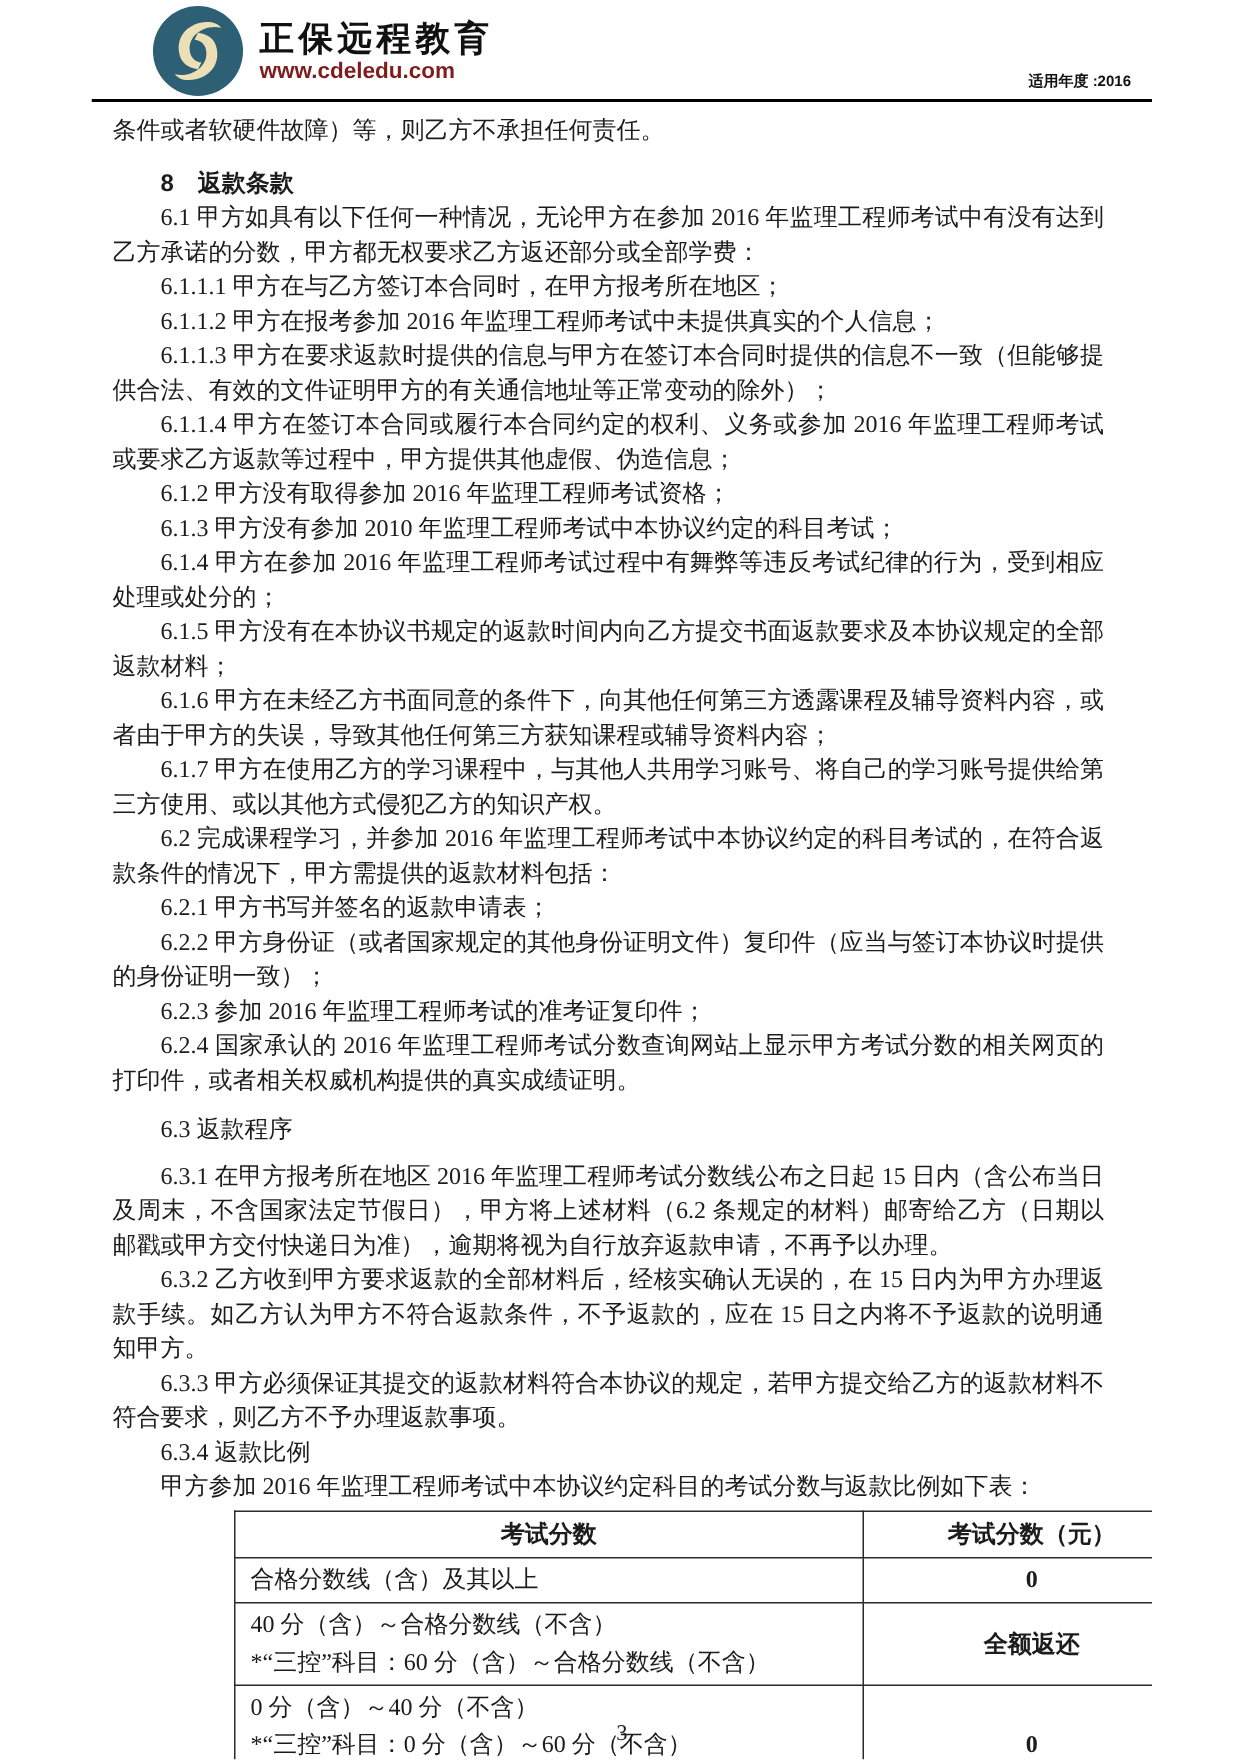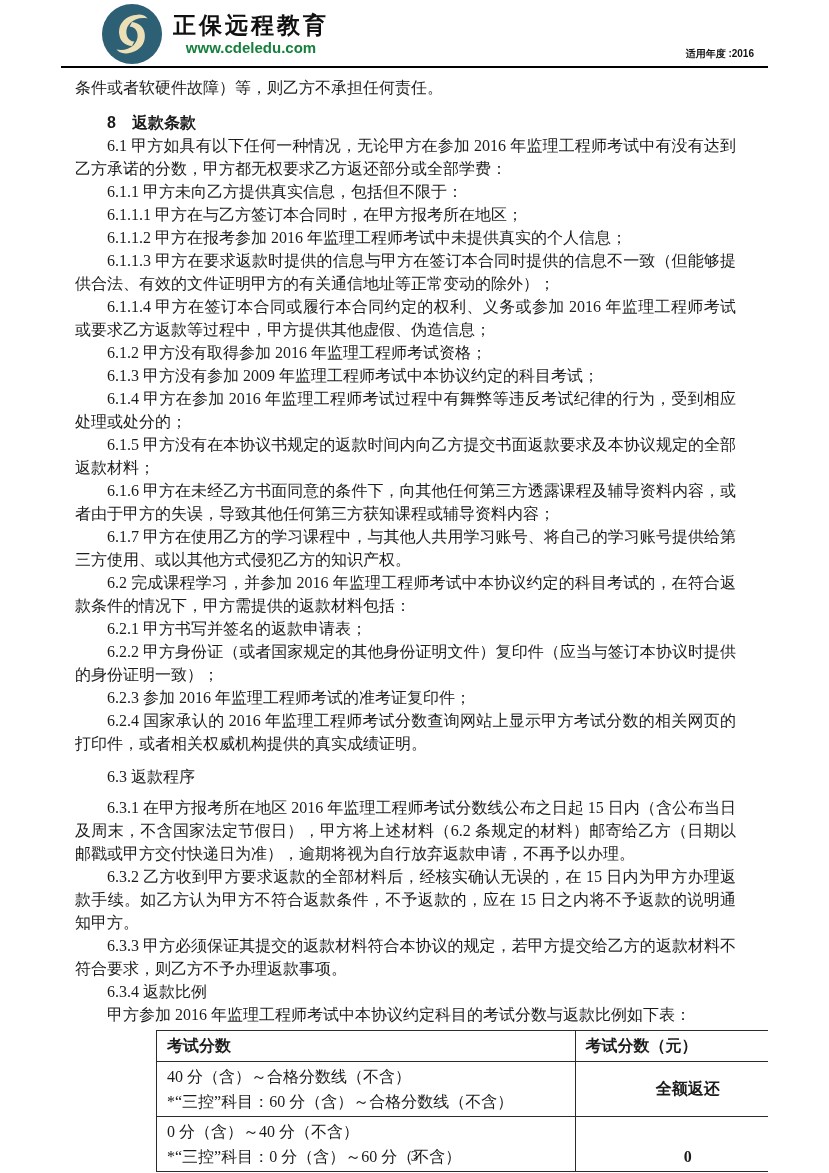--- a/index.html
+++ b/index.html
@@ -20,21 +20,21 @@
   }
   .hdr-left{position:absolute;left:40px;top:3px;display:flex;align-items:center;}
   .logo{width:62px;height:62px;display:block;}
   .brand{margin-left:10px;}
   .brand-name{
     font-family:"Liberation Sans","DejaVu Sans",sans-serif;
     font-weight:bold;font-size:23px;letter-spacing:3px;color:#111;line-height:26px;
   }
   .brand-url{
     font-family:"Liberation Sans","DejaVu Sans",sans-serif;
-    font-weight:bold;font-size:15px;color:#15803d;line-height:19px;text-align:center;
+    font-weight:bold;font-size:15px;color:#7f1d1d;line-height:19px;
   }
   .year{
     position:absolute;right:14px;bottom:5px;
     font-family:"Liberation Sans","DejaVu Sans",sans-serif;
     font-weight:bold;font-size:10px;color:#111;
   }
   
   .bodytext{padding:8px 32px 0 14px;}
   .para{
     margin:0;
@@ -57,21 +57,21 @@
     width:645px;
     table-layout:fixed;
   }
   .refund-table th,.refund-table td{
     border:1.5px solid #2b2b2b;
     font-size:16px;
     padding:2px 10px;
   }
   .refund-table th{
     font-family:"Liberation Sans","DejaVu Sans",sans-serif;
-    font-weight:bold;text-align:left;height:26px;
+    font-weight:bold;text-align:center;height:26px;
   }
   .col-score{width:65%;}
   .col-refund{width:35%;}
   .score-cell{line-height:25px;}
   .score-cell div{line-height:25px;}
   .refund-cell{
     text-align:center;font-weight:bold;vertical-align:middle;
     font-family:"Liberation Sans","DejaVu Sans",sans-serif;
   }
   .refund-cell.num{font-family:"Liberation Serif","DejaVu Serif",serif;}
@@ -107,27 +107,26 @@
     </div>
     <div class="year">适用年度 :2016</div>
   </header>
 
   <main class="bodytext">
     <p class="para noindent">条件或者软硬件故障）等，则乙方不承担任何责任。</p>
 
     <p class="para heading-main">8　返款条款</p>
 
     <p class="para">6.1 甲方如具有以下任何一种情况，无论甲方在参加 2016 年监理工程师考试中有没有达到乙方承诺的分数，甲方都无权要求乙方返还部分或全部学费：</p>
-    <p class="para">6.1.1 甲方未向乙方提供真实信息，包括但不限于：</p>
     <p class="para">6.1.1.1 甲方在与乙方签订本合同时，在甲方报考所在地区；</p>
     <p class="para">6.1.1.2 甲方在报考参加 2016 年监理工程师考试中未提供真实的个人信息；</p>
     <p class="para">6.1.1.3 甲方在要求返款时提供的信息与甲方在签订本合同时提供的信息不一致（但能够提供合法、有效的文件证明甲方的有关通信地址等正常变动的除外）；</p>
     <p class="para">6.1.1.4 甲方在签订本合同或履行本合同约定的权利、义务或参加 2016 年监理工程师考试或要求乙方返款等过程中，甲方提供其他虚假、伪造信息；</p>
     <p class="para">6.1.2 甲方没有取得参加 2016 年监理工程师考试资格；</p>
-    <p class="para">6.1.3 甲方没有参加 2009 年监理工程师考试中本协议约定的科目考试；</p>
+    <p class="para">6.1.3 甲方没有参加 2010 年监理工程师考试中本协议约定的科目考试；</p>
     <p class="para">6.1.4 甲方在参加 2016 年监理工程师考试过程中有舞弊等违反考试纪律的行为，受到相应处理或处分的；</p>
     <p class="para">6.1.5 甲方没有在本协议书规定的返款时间内向乙方提交书面返款要求及本协议规定的全部返款材料；</p>
     <p class="para">6.1.6 甲方在未经乙方书面同意的条件下，向其他任何第三方透露课程及辅导资料内容，或者由于甲方的失误，导致其他任何第三方获知课程或辅导资料内容；</p>
     <p class="para">6.1.7 甲方在使用乙方的学习课程中，与其他人共用学习账号、将自己的学习账号提供给第三方使用、或以其他方式侵犯乙方的知识产权。</p>
     <p class="para">6.2 完成课程学习，并参加 2016 年监理工程师考试中本协议约定的科目考试的，在符合返款条件的情况下，甲方需提供的返款材料包括：</p>
     <p class="para">6.2.1 甲方书写并签名的返款申请表；</p>
     <p class="para">6.2.2 甲方身份证（或者国家规定的其他身份证明文件）复印件（应当与签订本协议时提供的身份证明一致）；</p>
     <p class="para">6.2.3 参加 2016 年监理工程师考试的准考证复印件；</p>
     <p class="para">6.2.4 国家承认的 2016 年监理工程师考试分数查询网站上显示甲方考试分数的相关网页的打印件，或者相关权威机构提供的真实成绩证明。</p>
 
@@ -146,20 +145,24 @@
           <col class="col-refund">
         </colgroup>
       <thead>
         <tr>
           <th>考试分数</th>
           <th>考试分数（元）</th>
         </tr>
       </thead>
       <tbody>
         <tr>
+          <td class="score-cell">合格分数线（含）及其以上</td>
+          <td class="refund-cell num">0</td>
+        </tr>
+        <tr>
           <td class="score-cell">
             <div>40 分（含）～合格分数线（不含）</div>
             <div>*“三控”科目：60 分（含）～合格分数线（不含）</div>
           </td>
           <td class="refund-cell">全额返还</td>
         </tr>
         <tr>
           <td class="score-cell">
             <div>0 分（含）～40 分（不含）</div>
             <div>*“三控”科目：0 分（含）～60 分（不含）</div>

